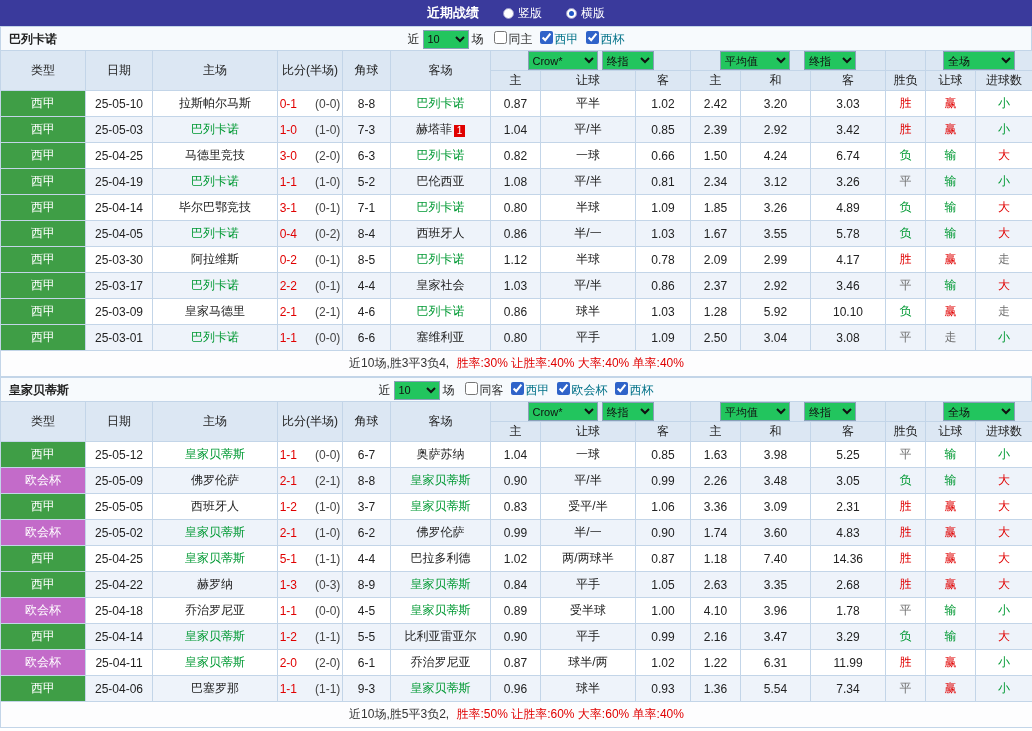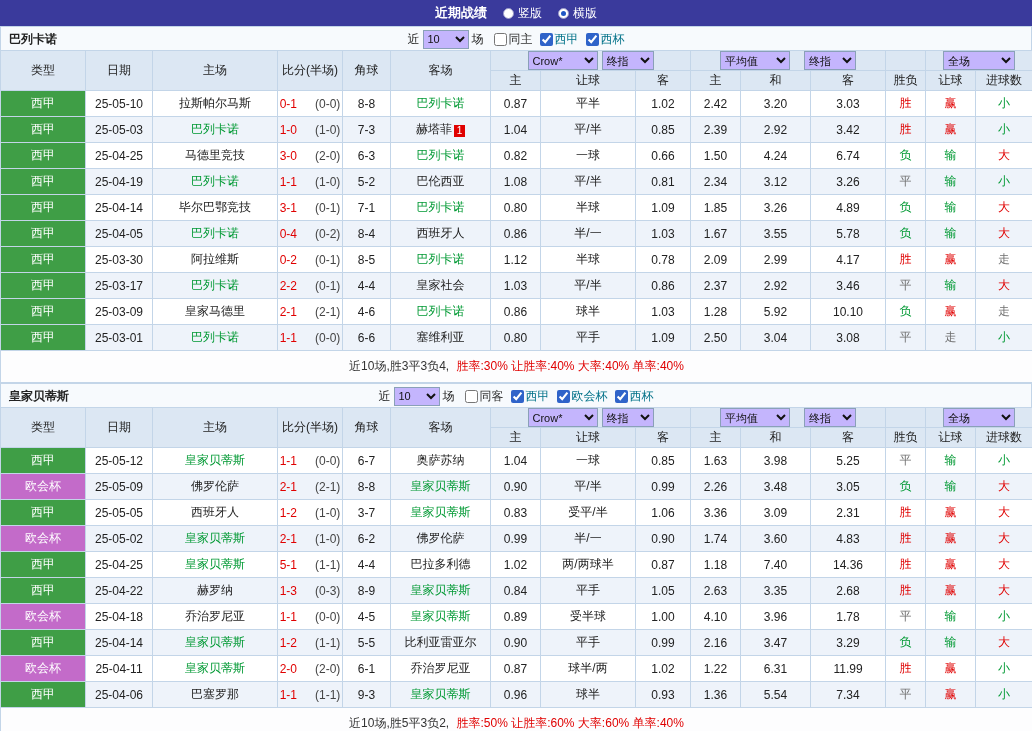--- a/index.html
+++ b/index.html
@@ -1,51 +1,51 @@
 <!DOCTYPE html>
 <html><head>
 <meta charset="utf-8">
 <style>
   *{box-sizing:border-box}
   html,body{margin:0;padding:0}
   body{width:1032px;font-family:"Liberation Sans","DejaVu Sans",sans-serif;font-size:12px;color:#222;background:#fff}
-  .topbar{height:26px;background:#3a3a9c;display:flex;align-items:center;justify-content:center;gap:16px;color:#fff}
+  .topbar{height:26px;background:#3a3a9c;display:flex;align-items:center;justify-content:center;gap:24px;color:#fff}
   .topbar .title{font-weight:bold;font-size:13px}
   .radio{display:inline-flex;align-items:center;gap:4px;cursor:pointer;color:#fff}
   .rdot{width:11px;height:11px;border-radius:50%;background:#fff;border:1px solid #9a9ac8;display:inline-block;position:relative}
   .rdot.on::after{content:"";position:absolute;left:2px;top:2px;width:5px;height:5px;border-radius:50%;background:#1f56c4}
 
   .section-head{position:relative;height:24px;background:#f7fafd;border:1px solid #c3d5e8;border-bottom:none;text-align:center}
   .section-head .team{position:absolute;left:8px;top:4px;font-weight:bold;color:#222}
   .filters{display:inline-flex;align-items:center;gap:3px;height:24px;vertical-align:top}
   .fgroup{display:inline-flex;align-items:center}
-  .fbox{display:inline-flex;align-items:center;cursor:pointer}
+  .fbox{display:inline-flex;cursor:pointer}
   .fbox input{width:13px;height:13px;margin:0 2px 0 7px;accent-color:#2f63c9}
   .fbox .on{color:#007188}
   .fbox .off{color:#333}
 
   table.grid{width:1032px;border-collapse:collapse;table-layout:fixed}
   .grid th,.grid td{border:1px solid #c3d5e8;text-align:center;padding:0;overflow:hidden;white-space:nowrap}
   .grid thead th{background:#dce7f3;height:20px;font-weight:normal;color:#222}
   .grid tbody td{height:26px;background:#fff}
   .grid tbody tr.alt td{background:#eef3fa}
   td.league{color:#fff}
   td.league.liga{background:#3f9e46 !important}
   td.league.uecl{background:#c36bc9 !important}
   .tname{cursor:pointer;color:#222}
   .tname.focal{color:#009933}
   .ft{color:#e00000}
   .ht{color:#444;margin-left:18px}
   .c-r{color:#e00000}
   .c-g{color:#009933}
   .c-n{color:#707070}
   .redcard{display:inline-block;background:#e00000;color:#fff;font-size:10px;line-height:12px;width:11px;height:12px;margin-left:2px;vertical-align:-1px}
-  tfoot td{height:32px;background:#fdfdfe;color:#333}
+  tfoot td{height:26px;background:#fdfdfe;color:#333}
   tfoot .rates{color:#e00000;margin-left:4px}
-  select{font-size:11px;height:19px;border:1px solid #8aa0b8;background:#c4b5fd;font-family:inherit;color:#111}
+  select{font-size:11px;height:19px;border:1px solid #8aa0b8;background:#22c55e;font-family:inherit;color:#111}
   .sel-recent{width:46px}
   .sel-crown{width:70px;margin-right:4px}
   .sel-final{width:52px}
   .sel-avg{width:70px;margin-right:14px}
   .sel-full{width:72px}
 </style>
 </head>
 <body>
 
 <div class="topbar">

